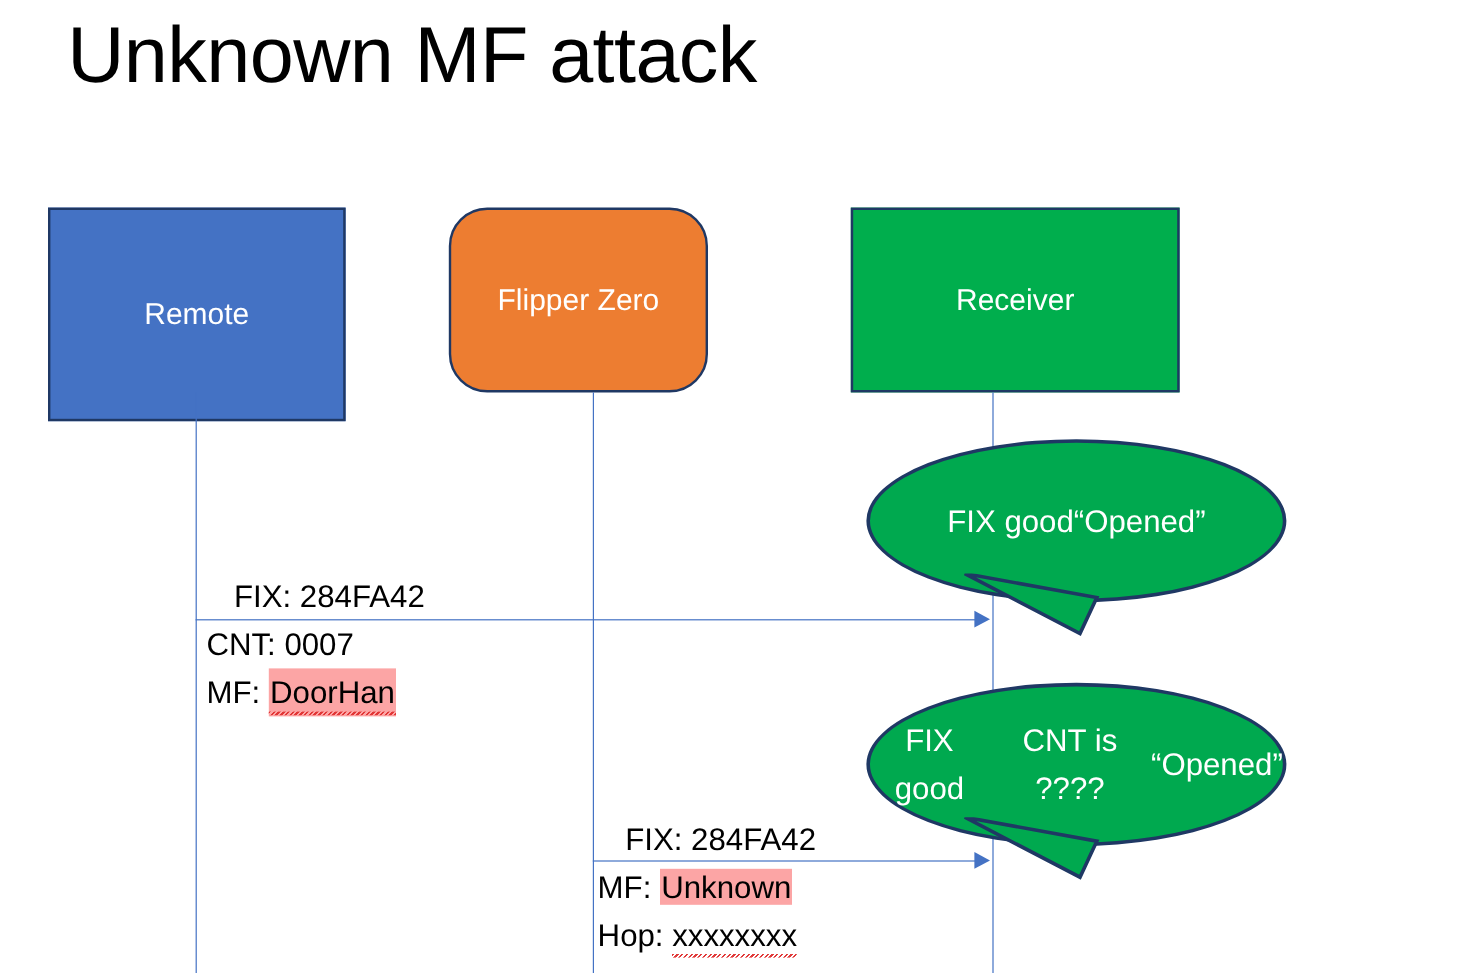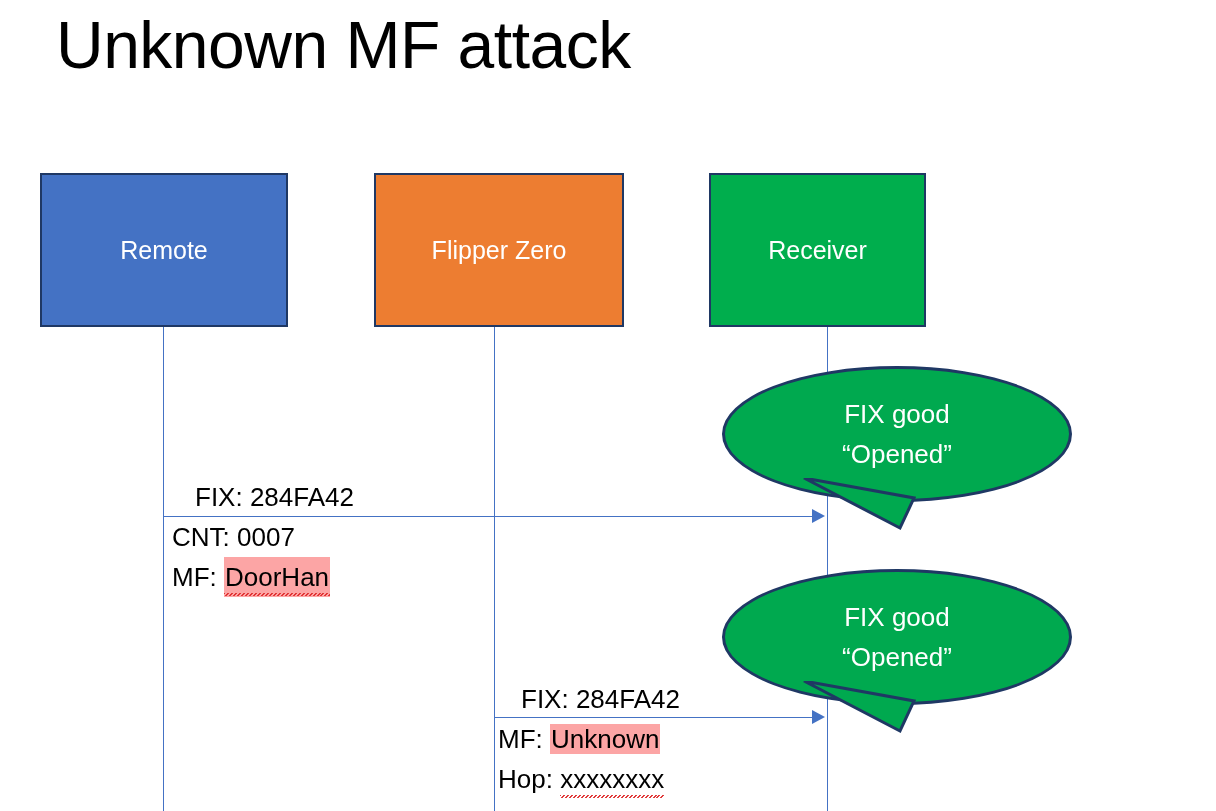--- a/index.html
+++ b/index.html
@@ -35,23 +35,23 @@
     position: absolute;
     border: 2px solid #1F3864;
     box-sizing: border-box;
     display: flex;
     align-items: center;
     justify-content: center;
     color: #ffffff;
     font-size: 25px;
     font-weight: 400;
   }
-  #actor-remote   { left: 40px;  top: 173px; width: 248px; height: 154px; background: #4472C4; }
-  #actor-flipper  { left: 374px; top: 173px; width: 250px; height: 154px; background: #ED7D31; }
-  #actor-receiver { left: 709px; top: 173px; width: 217px; height: 154px; background: #00AE4D; }
+  #actor-remote   { left: 40px;  top: 173px; width: 248px; height: 178px; background: #4472C4; }
+  #actor-flipper  { left: 374px; top: 173px; width: 216px; height: 154px; background: #ED7D31; border-radius: 32px; }
+  #actor-receiver { left: 709px; top: 173px; width: 274px; height: 154px; background: #00AE4D; }
 
   
   .lifeline {
     position: absolute;
     width: 1px;
     background: #4472C4;
     top: 327px;
     bottom: 0;
   }
   #lifeline-remote   { left: 163px; }
@@ -114,21 +114,21 @@
   .bubble-wrap {
     position: absolute;
   }
   .bubble-oval {
     position: absolute;
     background: #00A94F;
     border: 3px solid #1F3864;
     border-radius: 50%;
     box-sizing: border-box;
     display: flex;
-    flex-direction: column;
+    flex-direction: row;
     align-items: center;
     justify-content: center;
     color: #ffffff;
     font-size: 26px;
     line-height: 40px;
     text-align: center;
   }
   .bubble-tail {
     position: absolute;
     z-index: 1;
@@ -200,15 +200,16 @@
     <div>“Opened”</div>
   </div>
 </div>
 
 <div class="bubble-wrap" id="bubble2">
   <svg class="bubble-tail" width="130" height="70" style="left:74px; top:112px;">
     <polygon points="8,0 118,20 104,50" fill="#00A94F" stroke="#1F3864" stroke-width="3" stroke-linejoin="miter"></polygon>
   </svg>
   <div class="bubble-oval">
     <div>FIX good</div>
+    <div>CNT is ????</div>
     <div>“Opened”</div>
   </div>
 </div>
 
 </body></html>

